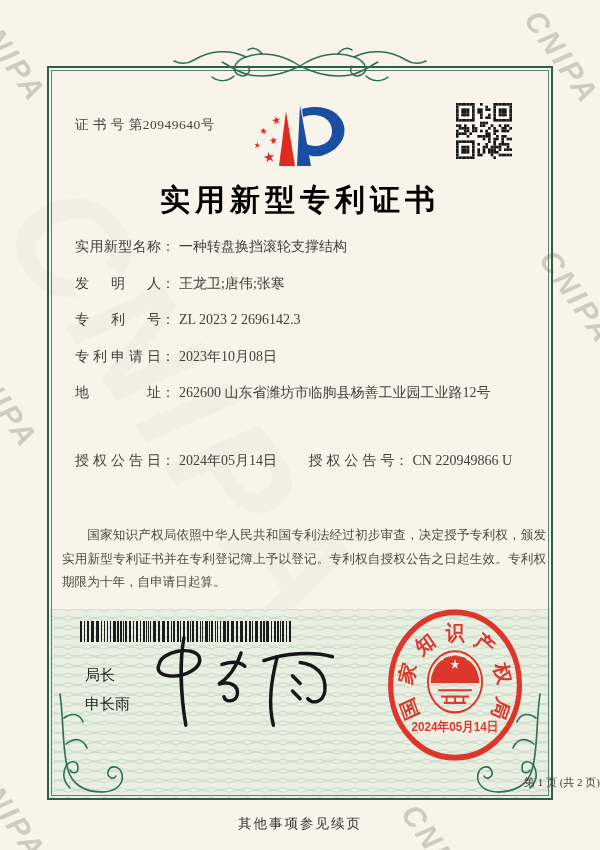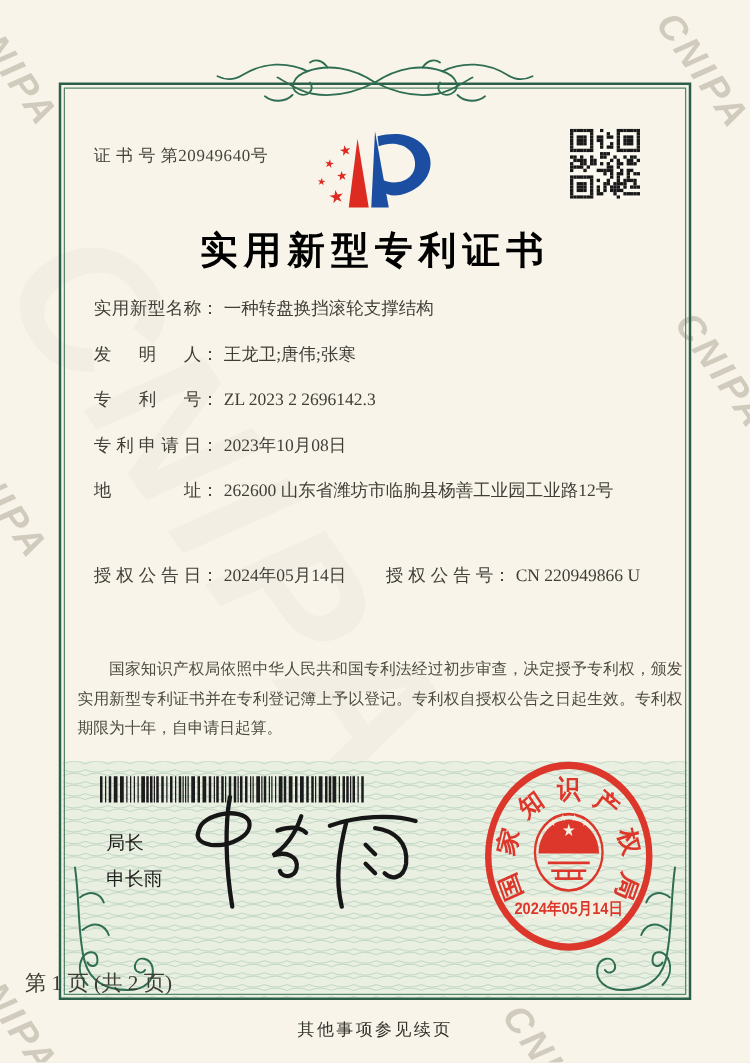--- a/index.html
+++ b/index.html
@@ -29,21 +29,21 @@
   .grant .pair2{margin-left:28px;}
   
   .paras{position:absolute;left:62px;top:484px;width:484px;font-size:12.6px;line-height:1.88;
          text-align:justify;color:#4c4c42;margin-top:40px;}
   .paras p{margin:0 0 6px 0;text-indent:2em;}
   
   .band{position:absolute;left:50px;top:609px;width:500px;height:189px;background:#e9efe1;}
   .graphic{position:absolute;}
   .director{position:absolute;left:85px;top:660px;font-family:"Liberation Sans","DejaVu Sans",sans-serif;
             font-weight:400;font-size:15px;line-height:29px;color:#20201d;}
-  .page-info{position:absolute;left:0;right:0;top:775px;text-align:left;font-size:17px;color:#3c3c34;margin-left:20px;}
+  .page-info{position:absolute;left:0;right:0;top:775px;text-align:right;font-size:11px;color:#3c3c34;}
   .footer-note{position:absolute;left:0;right:0;top:815px;text-align:center;font-size:13.5px;
                letter-spacing:2px;color:#32322c;}
 </style>
 </head>
 <body>
 
 <div class="page">
 
   <div class="wm" style="left:-8px;top:2px">CNIPA</div>
   <div class="wm" style="left:545px;top:4px">CNIPA</div>

